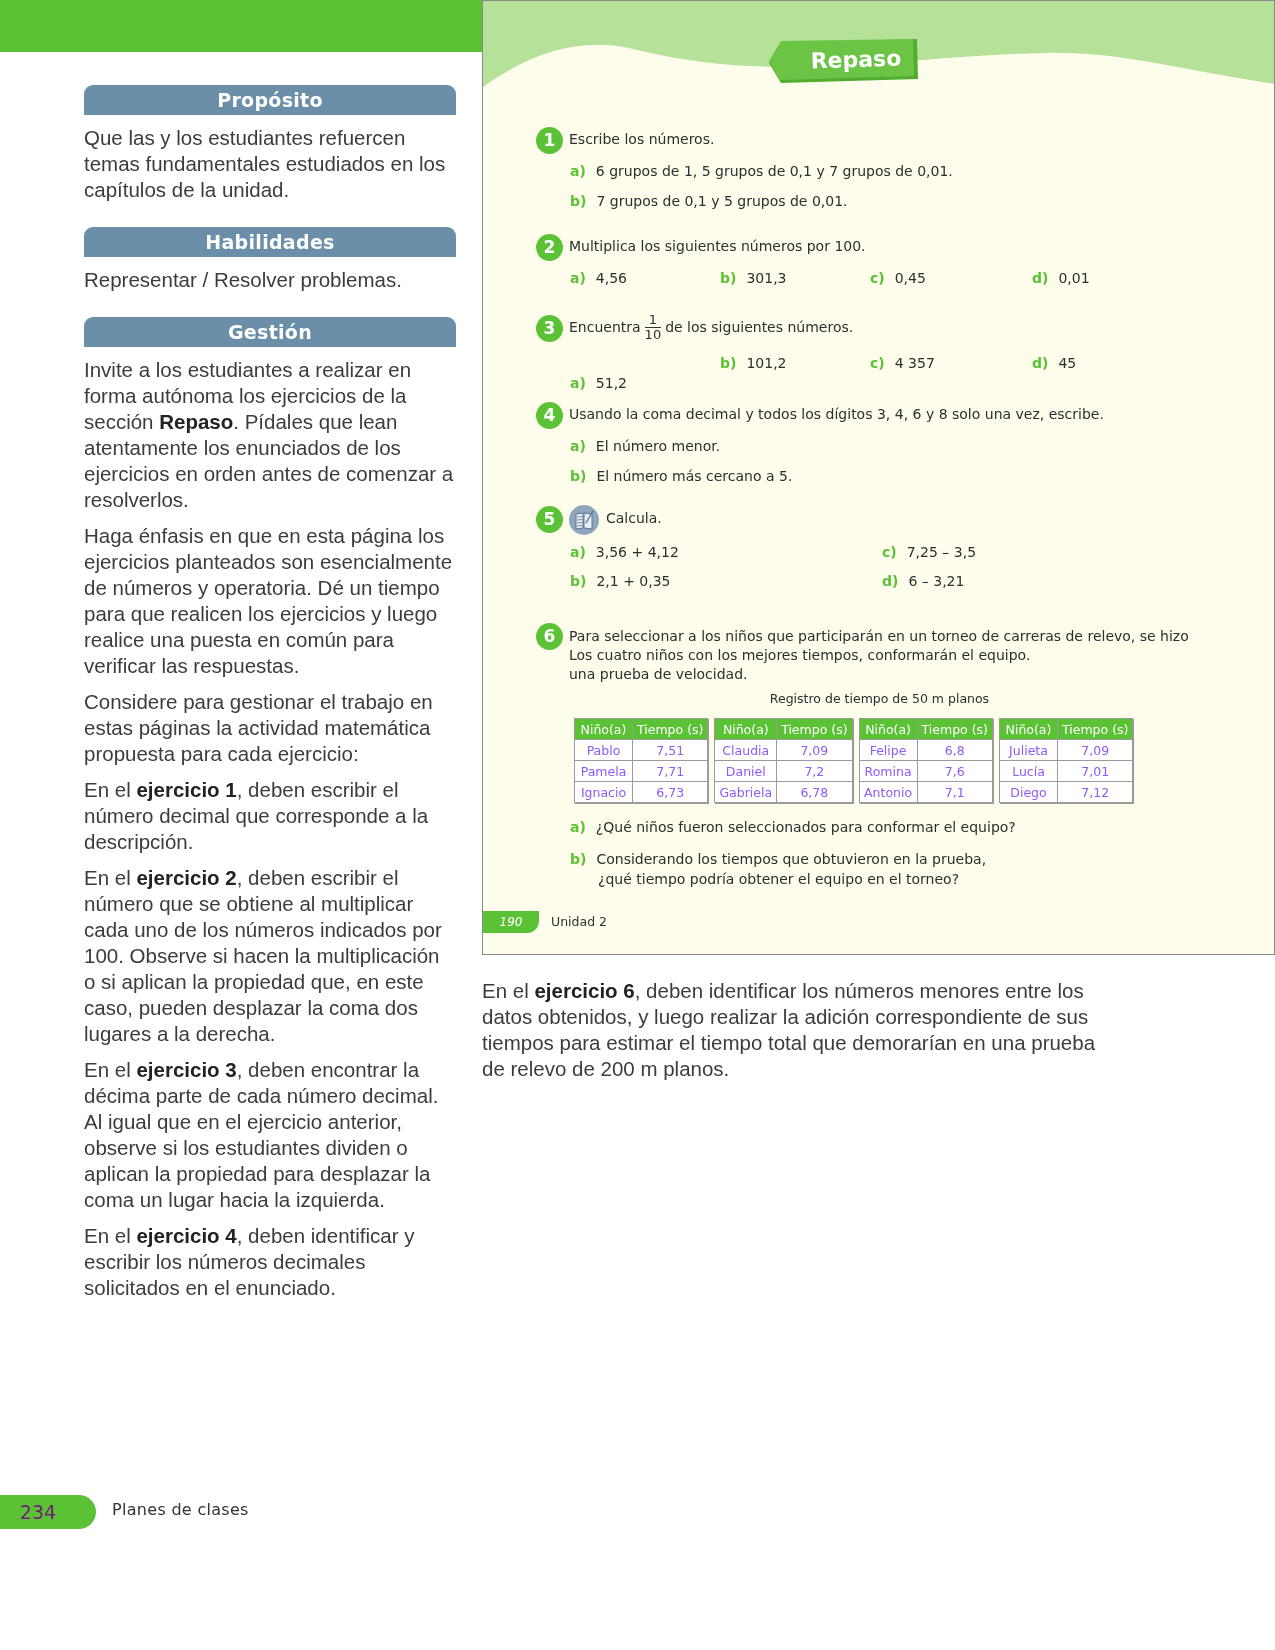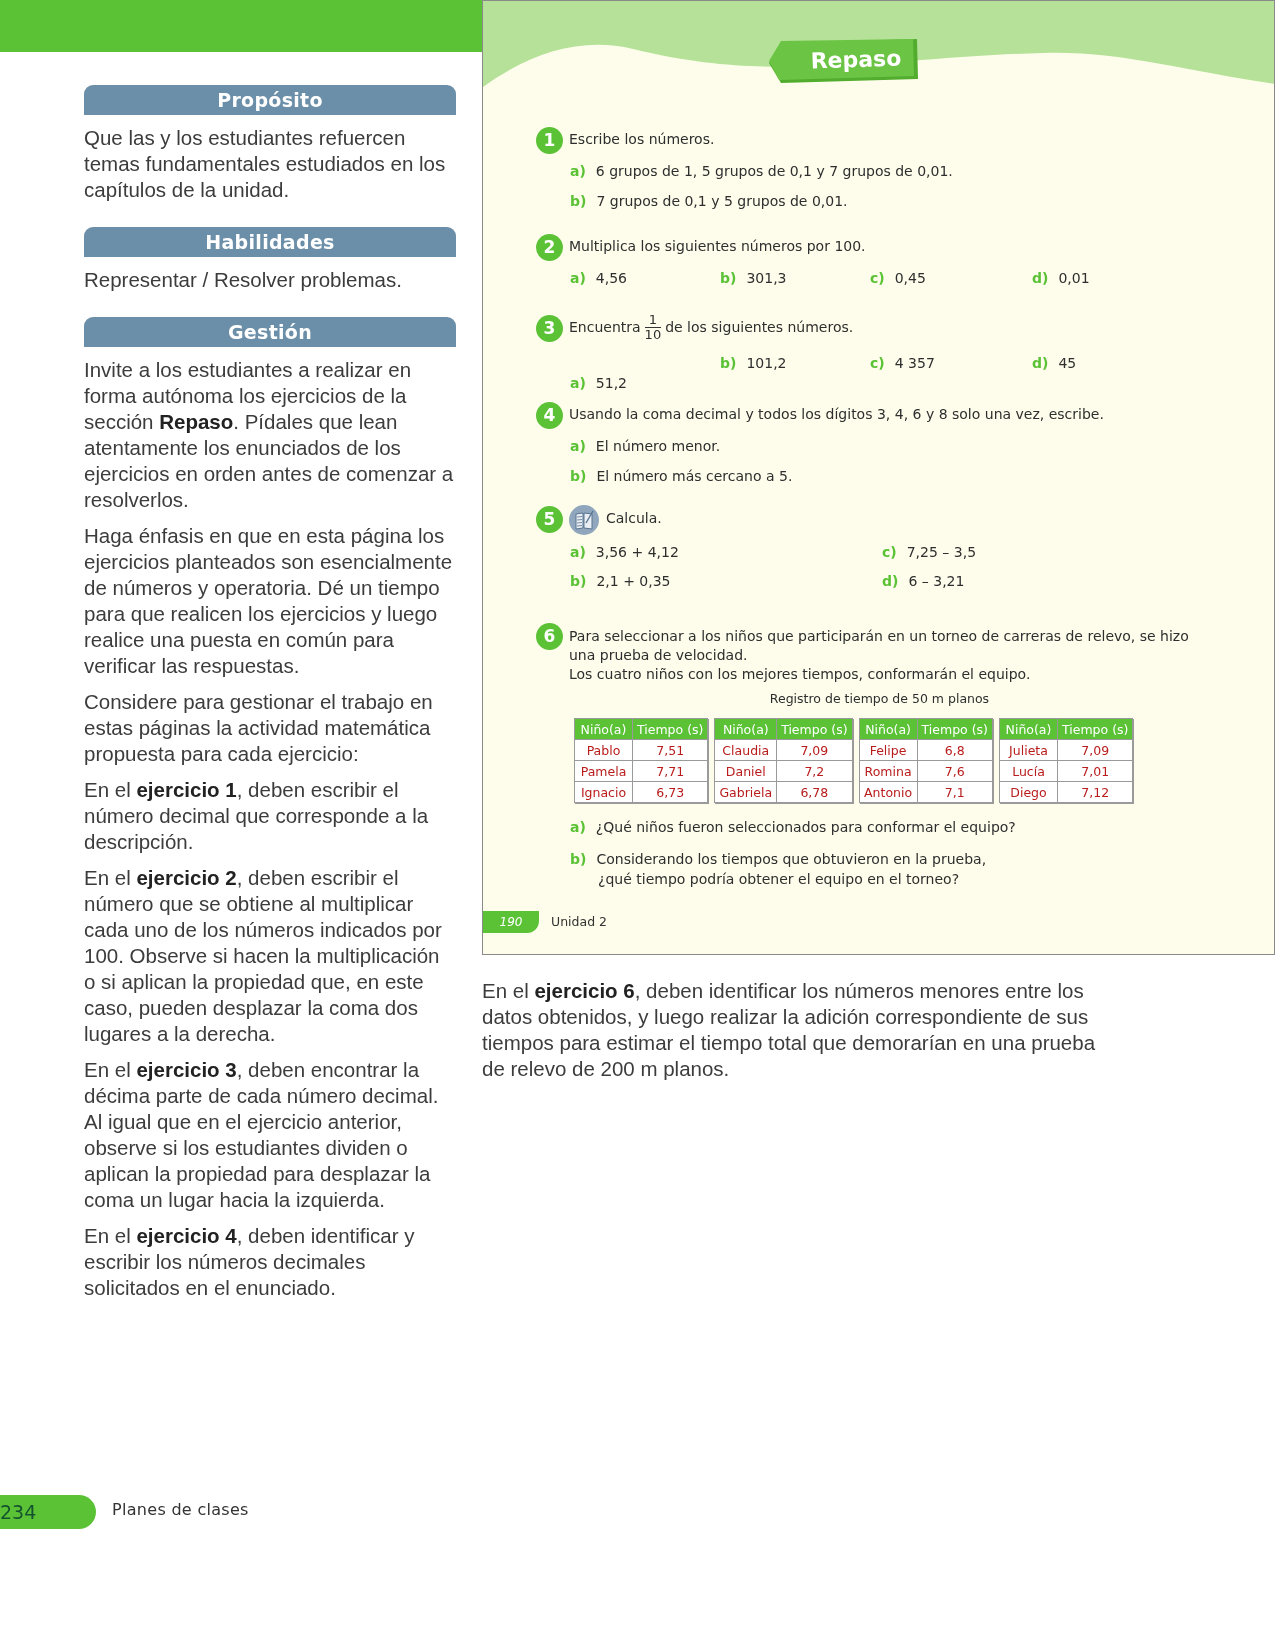--- a/index.html
+++ b/index.html
@@ -55,37 +55,37 @@
     position: absolute; left: 33px; top: -1px; width: 30px; height: 30px; border-radius: 50%;
     background: #8fa6bd;
   }
 
   .tbl-caption { position: absolute; left: 0; top: 690px; width: 793px; text-align: center; font-size: 12.5px; color: #2e2e2e; }
   .tbl-wrap { position: absolute; top: 717px; display: flex; gap: 6px; left: 91px; }
   table.rt { border-collapse: collapse; font-family: "DejaVu Sans", sans-serif; font-size: 12.5px;
     background: #fff; box-shadow: 1px 1px 0 #9a9a9a; }
   table.rt th { background: #5bc236; color: #fff; font-weight: normal; padding: 1px 4px; height: 21px;
     border: 1px solid #9a9a9a; white-space: nowrap; }
-  table.rt td { border: 1px solid #9a9a9a; text-align: center; height: 21px; padding: 0 4px; color: #b91c1c; }
+  table.rt td { border: 1px solid #9a9a9a; text-align: center; height: 21px; padding: 0 4px; color: #8b5cf6; }
   table.rt td.n { width: 58px; }
   table.rt td.t { width: 68px; margin-top: 27px; }
 
   .page-tab { position: absolute; left: 0; top: 910px; width: 56px; height: 22px; background: #5bc236;
     border-radius: 0 0 12px 0; color: #fff; font-size: 12px; text-align: center; line-height: 22px; font-style: italic; }
   .page-unit { position: absolute; left: 68px; top: 913px; font-size: 12.5px; color: #333; }
 
   
   .right-text { position: absolute; left: 482px; top: 978px; width: 640px; font-family: "Liberation Sans", sans-serif;
     font-size: 20.5px; line-height: 26px; color: #3c3c3c; }
   .right-text p { margin-bottom: 10px; }
   .right-text b { font-weight: bold; color: #222; }
 
   
   .footer-pill { position: absolute; left: 0; top: 1495px; width: 96px; height: 34px; background: #5bc236;
-    border-radius: 0 17px 17px 0; color: #14532d; font-size: 19px; line-height: 34px; text-align: left; padding-right: 20px; }
+    border-radius: 0 17px 17px 0; color: #701a75; font-size: 19px; line-height: 34px; text-align: center; padding-right: 20px; }
   .footer-label { position: absolute; left: 112px; top: 1500px; font-size: 16px; color: #333; letter-spacing: 0.3px; }
 </style>
 </head>
 <body>
 
 <div class="top-band"></div>
 
 <div class="left-col">
   <div class="sec-head">Propósito</div>
   <div class="sec-body">
@@ -168,22 +168,22 @@
     <div class="item" style="left:34px; top:38px;"><span class="lbl">a)</span><span>3,56 + 4,12</span></div>
     <div class="item" style="left:34px; top:67px;"><span class="lbl">b)</span><span>2,1 + 0,35</span></div>
     <div class="item" style="left:346px; top:38px;"><span class="lbl">c)</span><span>7,25 – 3,5</span></div>
     <div class="item" style="left:346px; top:67px;"><span class="lbl">d)</span><span>6 – 3,21</span></div>
   </div>
 
   <div class="ex" style="top:622px;">
     <div class="ex-num">6</div>
     <div class="ex-title" style="top:4px; line-height:19px;">
       <div>Para seleccionar a los niños que participarán en un torneo de carreras de relevo, se hizo</div>
+      <div>Los cuatro niños con los mejores tiempos, conformarán el equipo.</div>
       <div>una prueba de velocidad.</div>
-      <div>Los cuatro niños con los mejores tiempos, conformarán el equipo.</div>
     </div>
   </div>
 
   <div class="tbl-caption">Registro de tiempo de 50 m planos</div>
   <div class="tbl-wrap">
     <table class="rt">
       <tbody>
           <tr>
             <th>Niño(a)</th>
             <th>Tiempo (s)</th>

